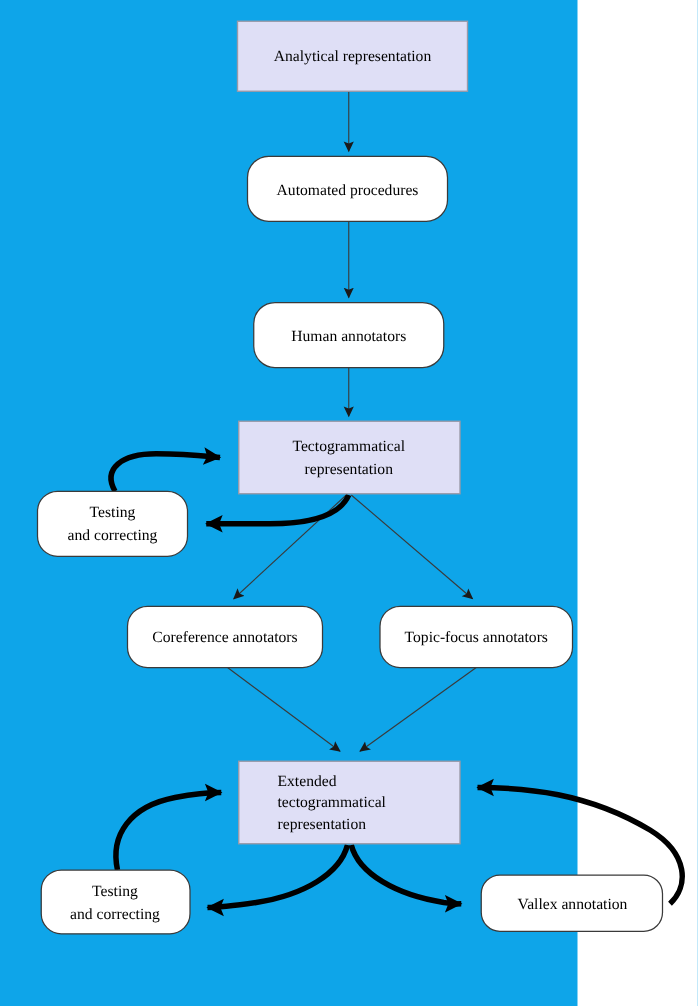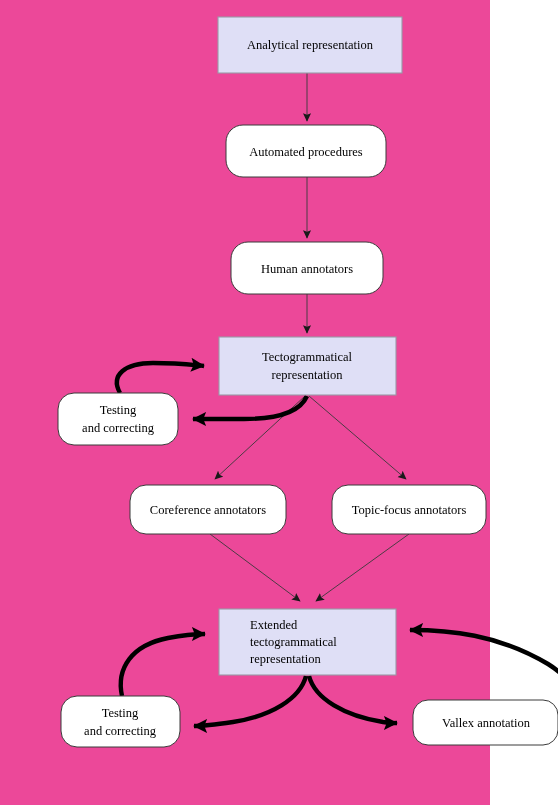--- a/index.html
+++ b/index.html
@@ -11,22 +11,21 @@
   body {
     width: 558px;
     height: 805px;
     font-family: "Liberation Serif", serif;
     overflow: hidden;
   }
   #diagram-root {
     position: relative;
     width: 462px;
     height: 805px;
-    background: #ec4899;
-    padding-left: 28px;
+    background: #0ea5e9;
   }
   svg#flowchart {
     display: block;
     width: 558px;
     height: 805px;
   }
   .node-shape-rect {
     stroke: #9a9aa8;
     stroke-width: 1.1;
   }

